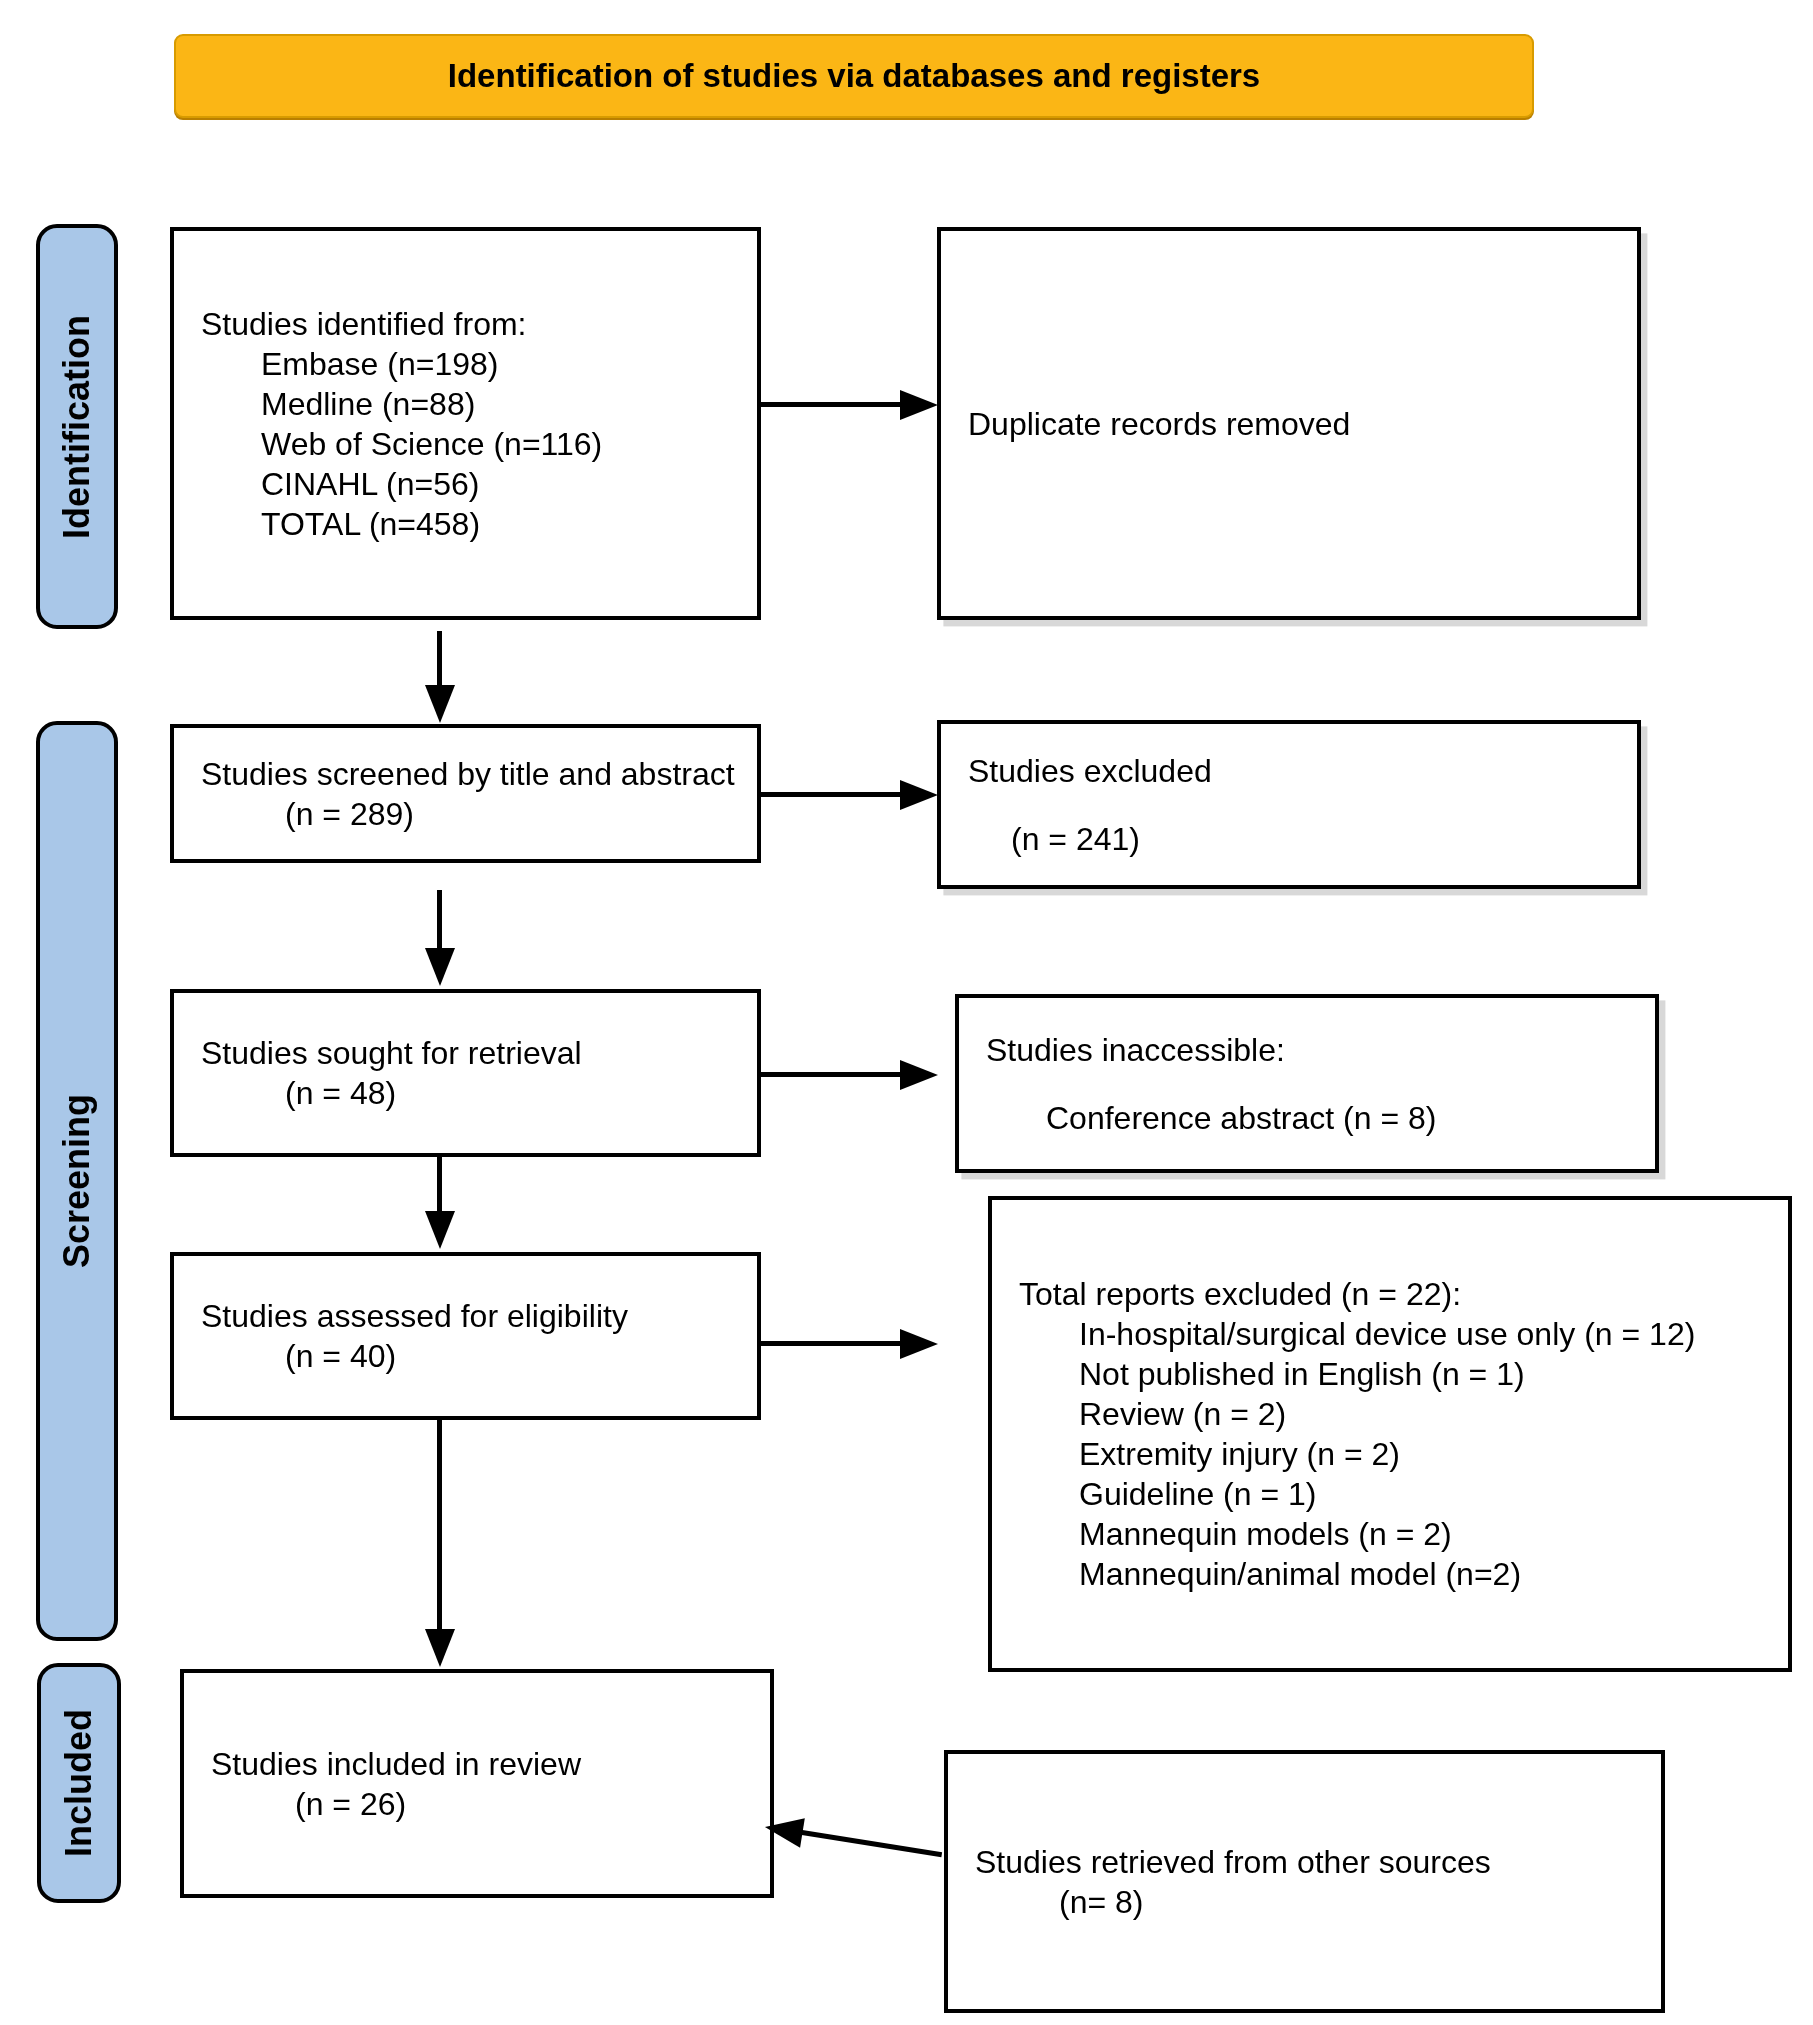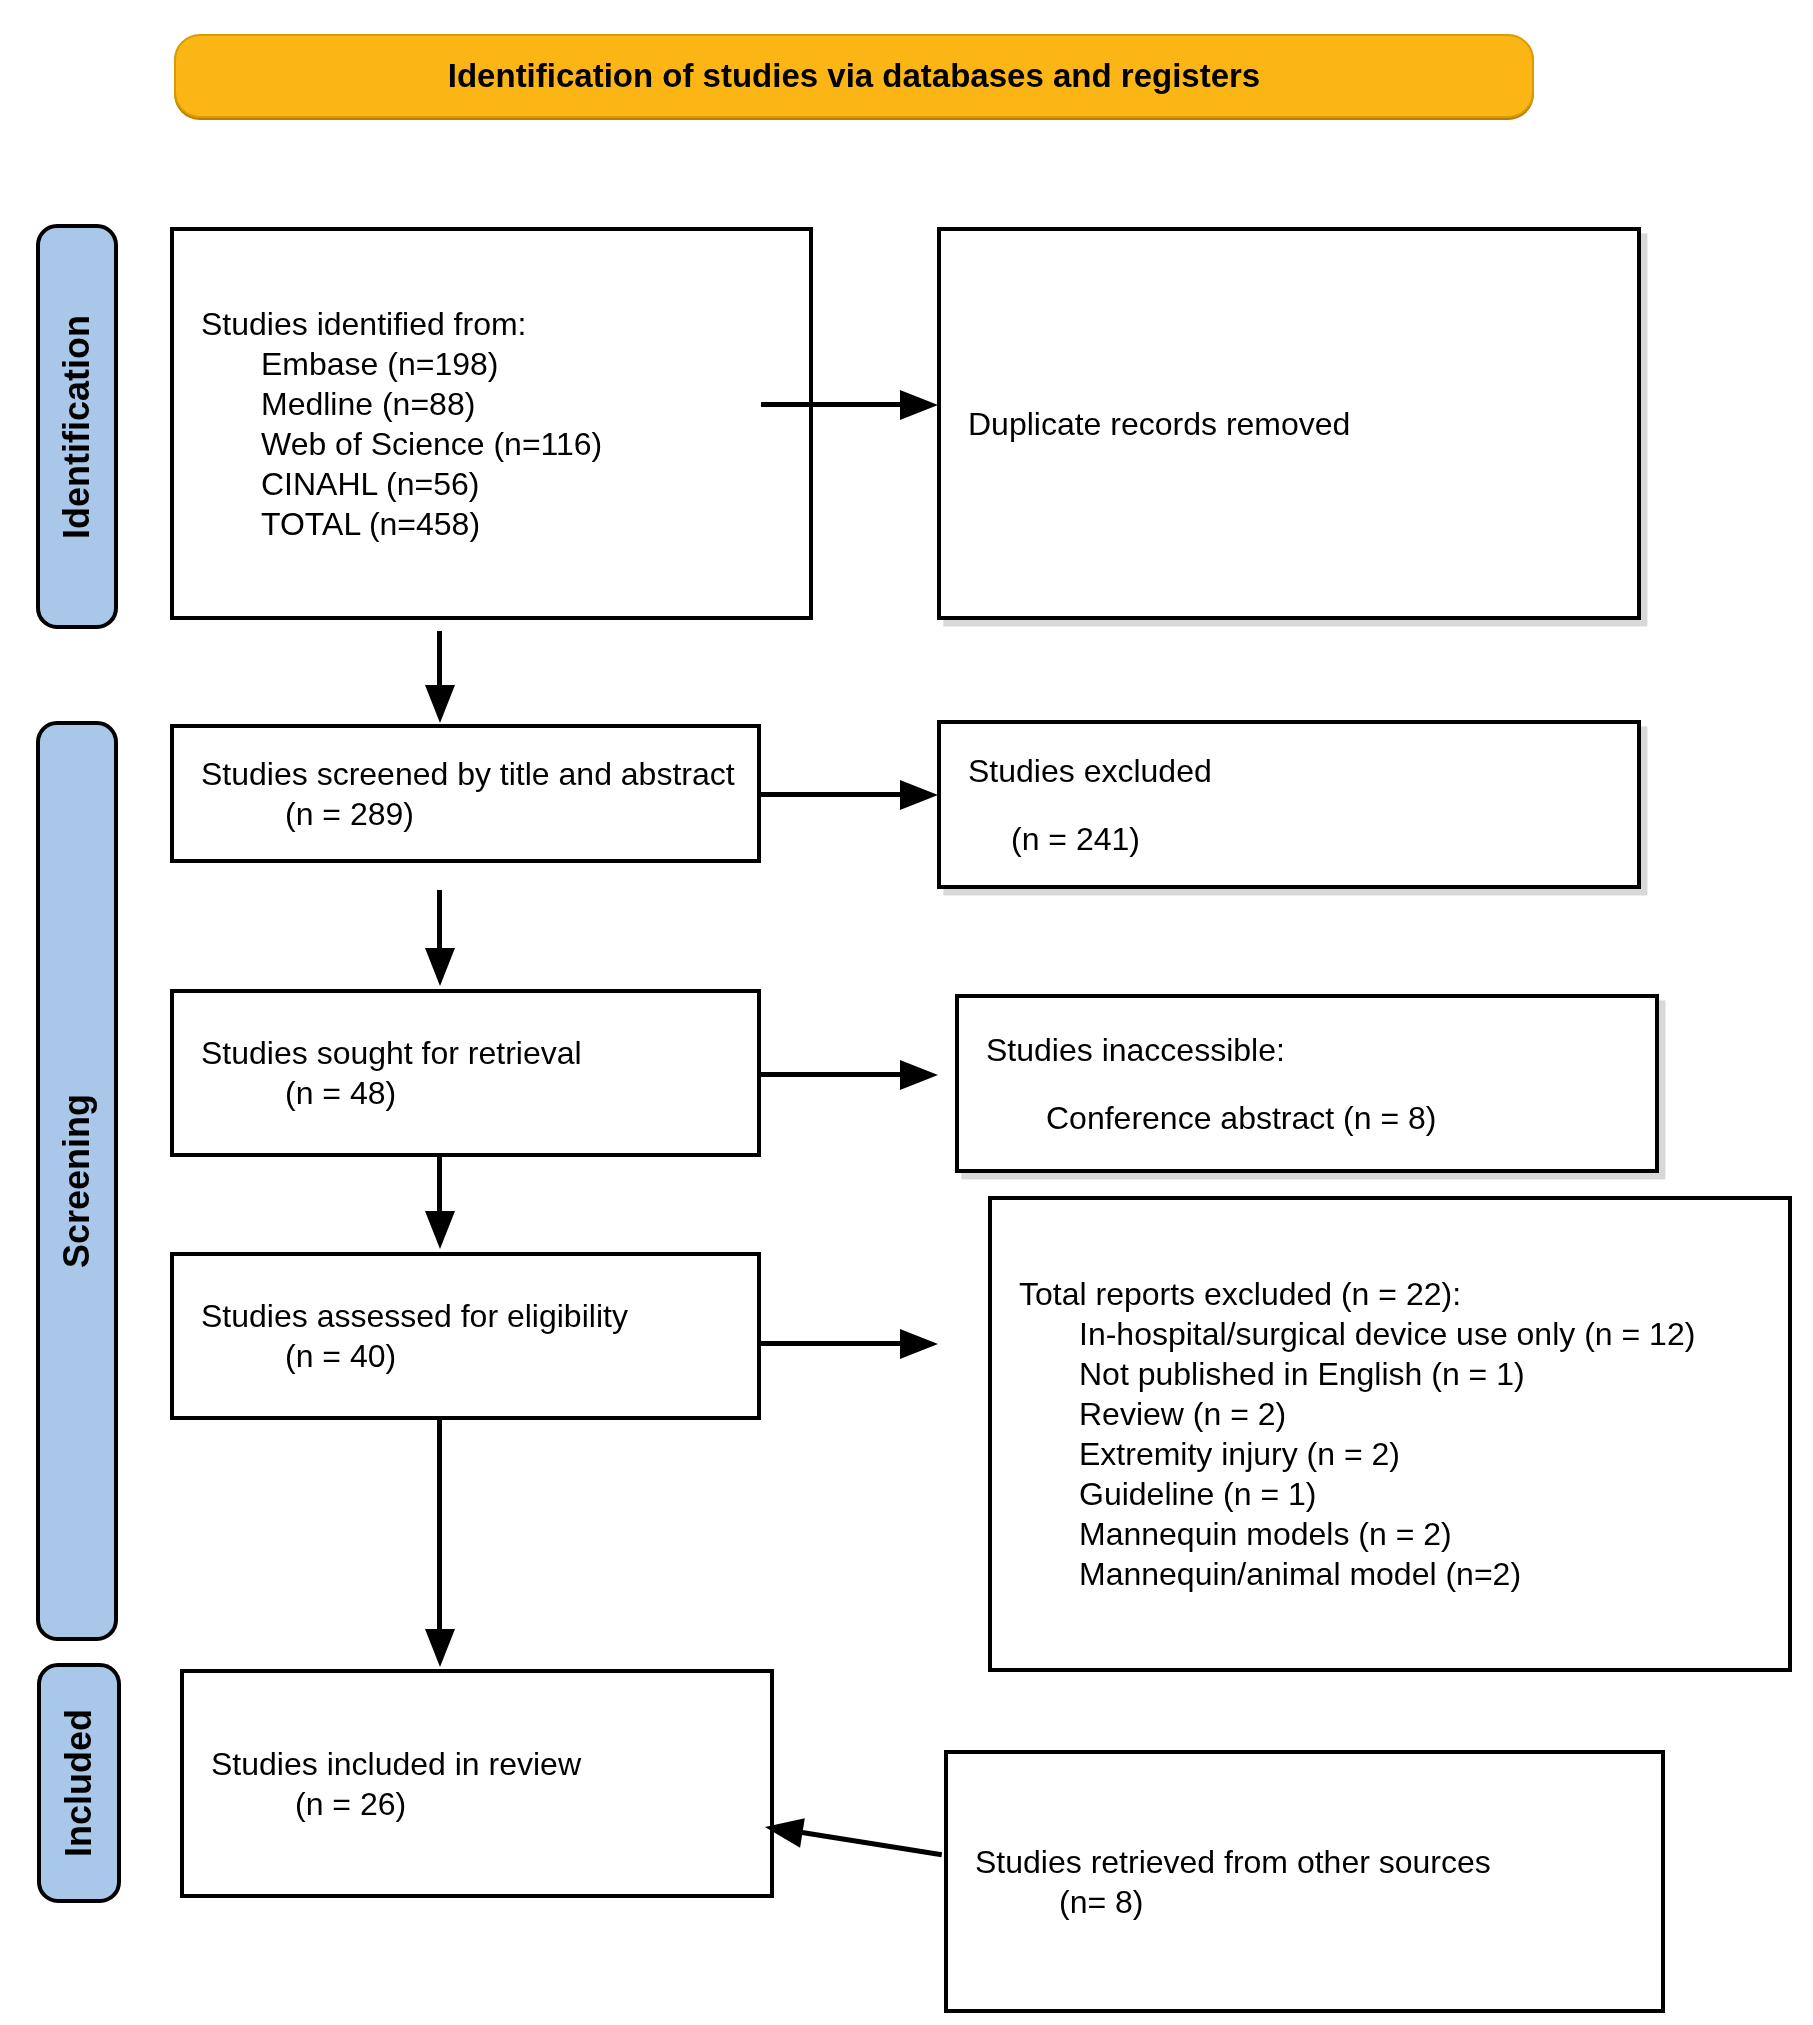--- a/index.html
+++ b/index.html
@@ -7,21 +7,21 @@
     position:relative;
     width:1814px; height:2025px;
     background:#ffffff;
     font-family:"Liberation Sans","DejaVu Sans",sans-serif;
     color:#000;
   }
 
   
   .banner {
     position:absolute; left:174px; top:34px; width:1360px; height:84px;
-    background:#FBB615; border:2.8px solid #D89B00; border-radius:26px;
+    background:#FBB615; border:2.8px solid #D89B00; border-radius:9px;
     display:flex; align-items:center; justify-content:center;
     box-sizing:border-box;
     box-shadow:0 2.1px 0 #b97f00;
   }
   .banner .txt { font-size:33px; font-weight:bold; }
 
   
   .stage {
     position:absolute; background:#A9C7E8; border:4.3px solid #000;
     border-radius:21px; box-sizing:border-box;
@@ -41,21 +41,21 @@
     box-sizing:border-box;
     display:flex; flex-direction:column; justify-content:center;
     padding:14px 14px 14px 27px;
     font-size:32px; line-height:40px;
   }
   .box .indent  { padding-left:60px; }
   .box .count   { padding-left:84px; }
   .box .count-sm{ padding-left:43px; }
   .shadowed { box-shadow:6.4px 6.4px 0 #d8d8d8;gap:28px; }
 
-  .box-identified   { left:170px;  top:227px;  width:643px;  height:393px; }
+  .box-identified   { left:170px;  top:227px;  width:591px;  height:393px; }
   .box-duplicates   { left:937px; top:227px;  width:704px;  height:393px; }
   .box-screened     { left:170px;  top:724px; width:591px;  height:139px; }
   .box-excluded     { left:937px; top:720px; width:704px;  height:169px; }
   .box-sought       { left:170px;  top:989px; width:591px;  height:168px; }
   .box-inaccessible { left:937px; top:994px; width:704px;  height:179px;margin-left:18px; }
   .box-assessed     { left:170px;  top:1252px; width:591px;  height:168px; }
   .box-reports-excl { left:988px; top:1196px; width:804px; height:476px; }
   .box-included     { left:180px;  top:1669px; width:594px;  height:229px; }
   .box-other        { left:944px; top:1750px; width:721px; height:263px; }
 

